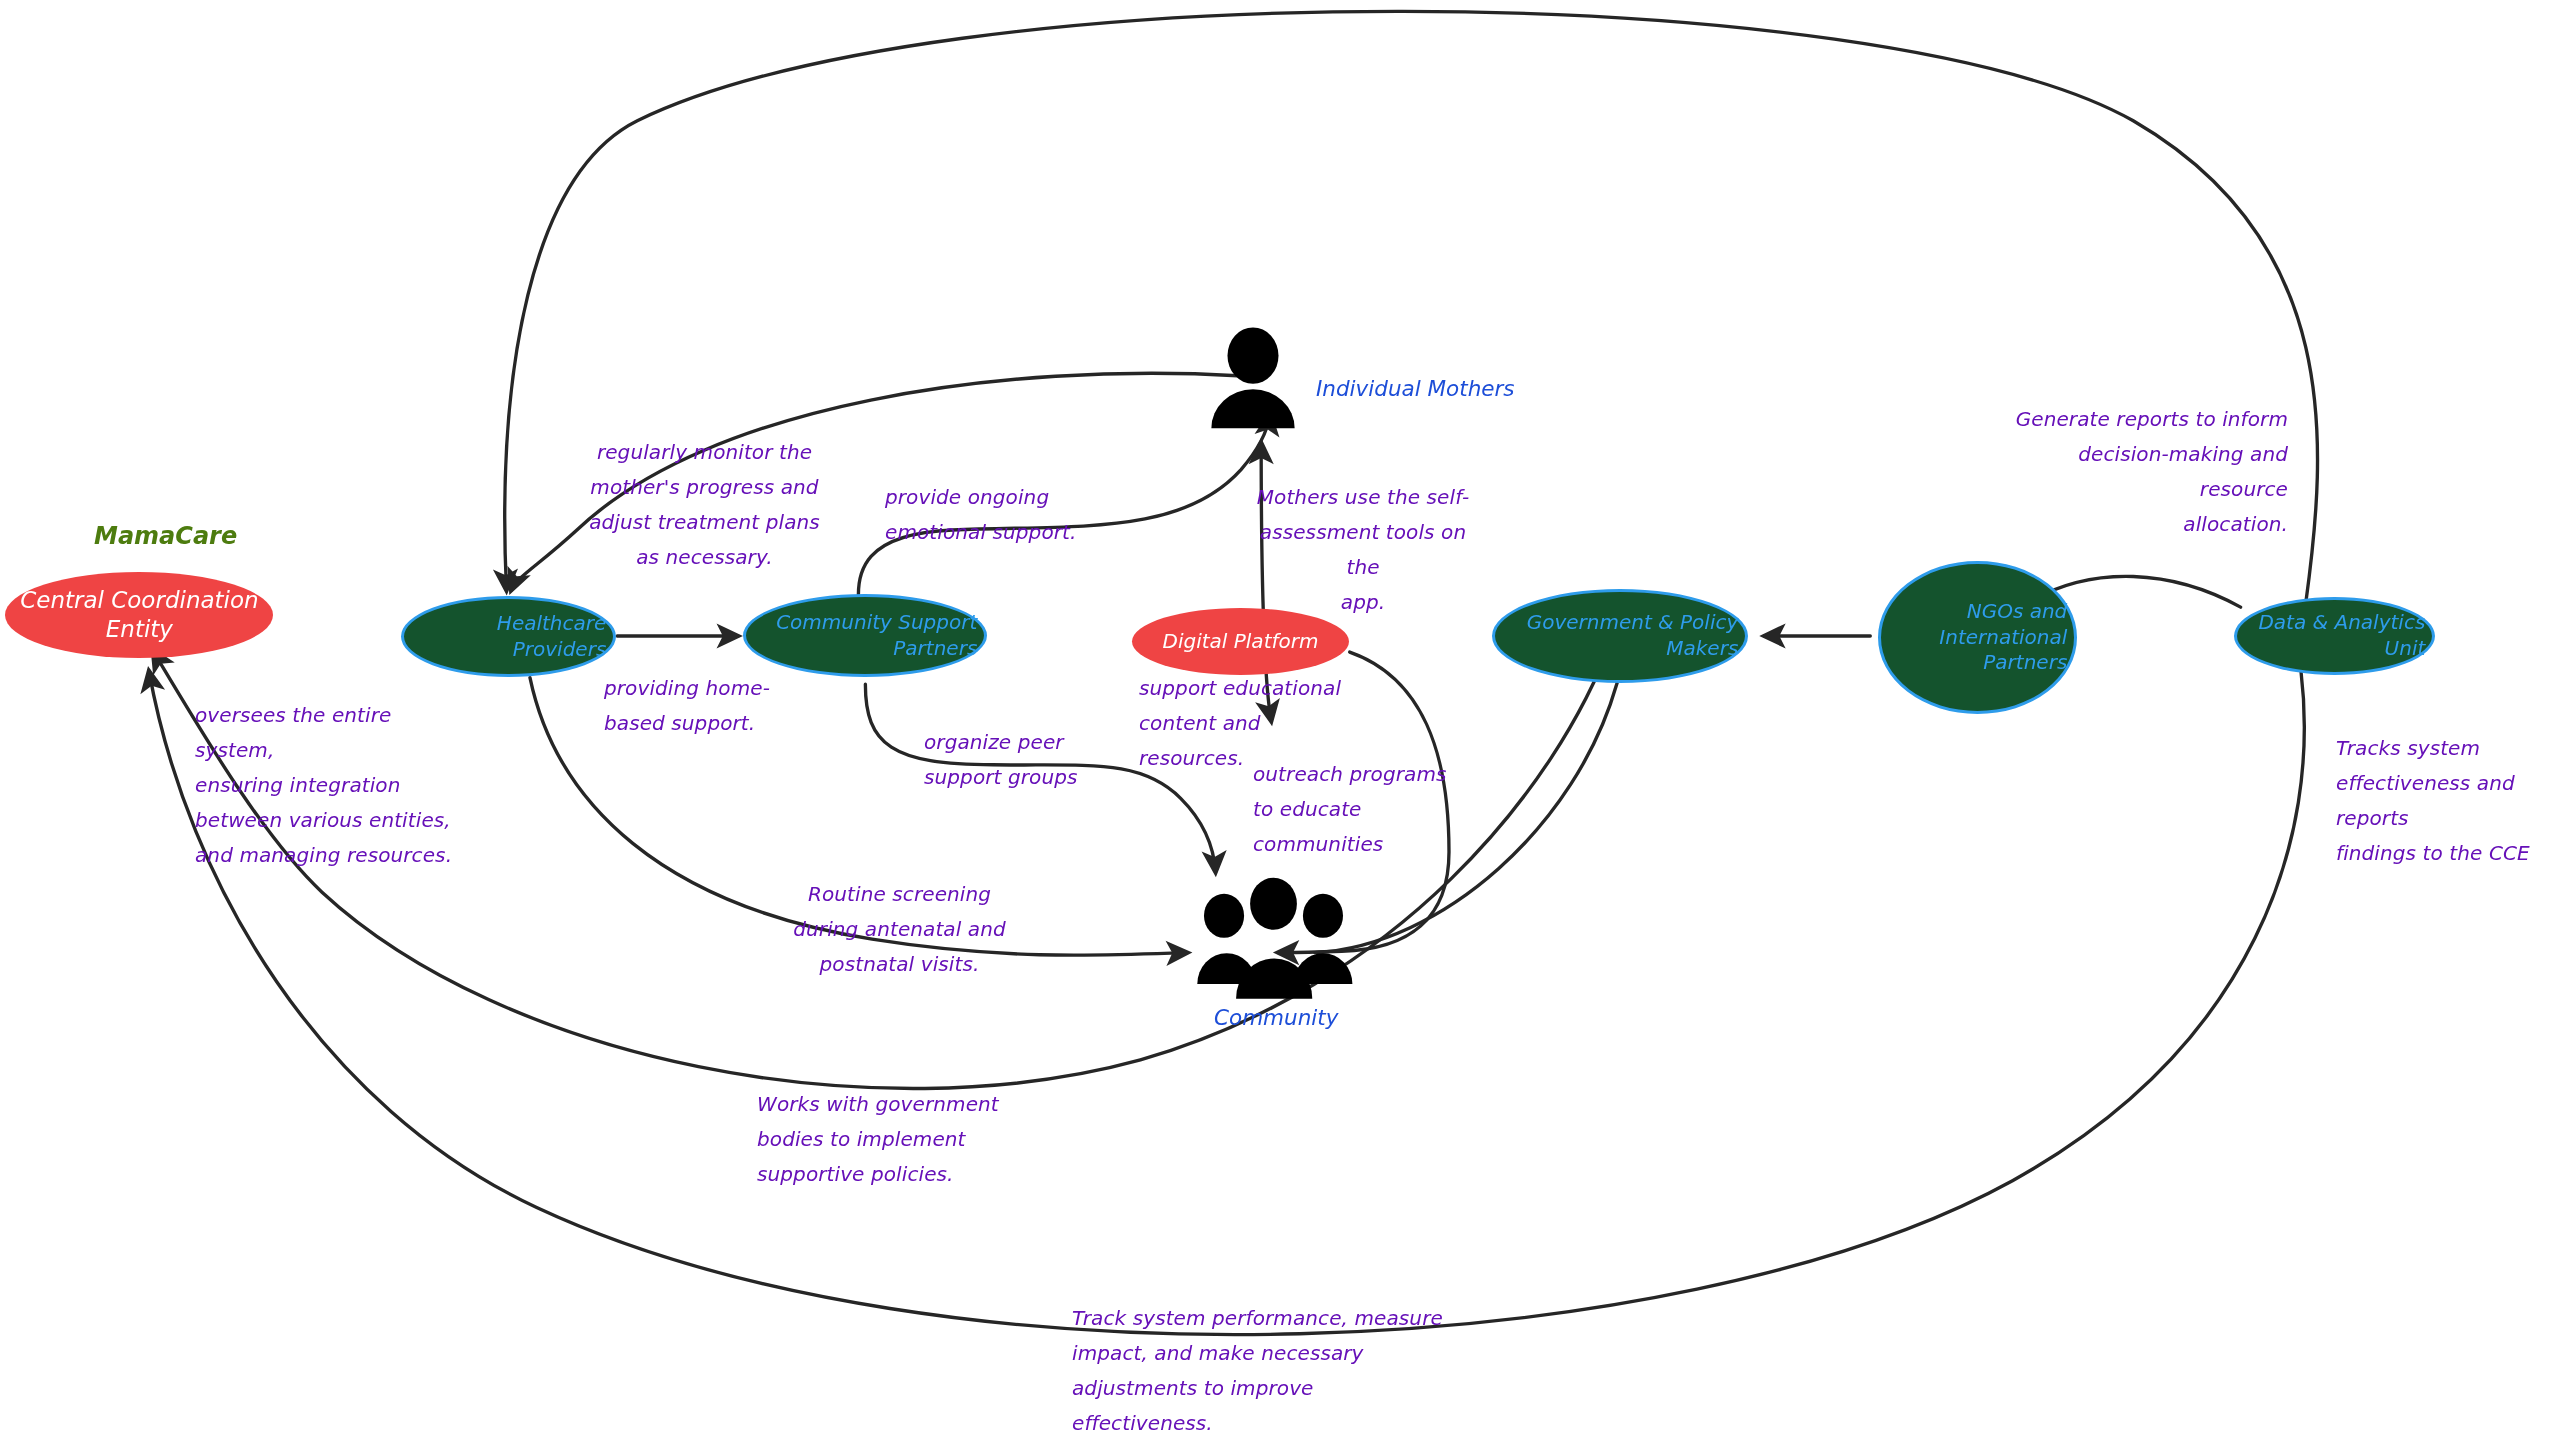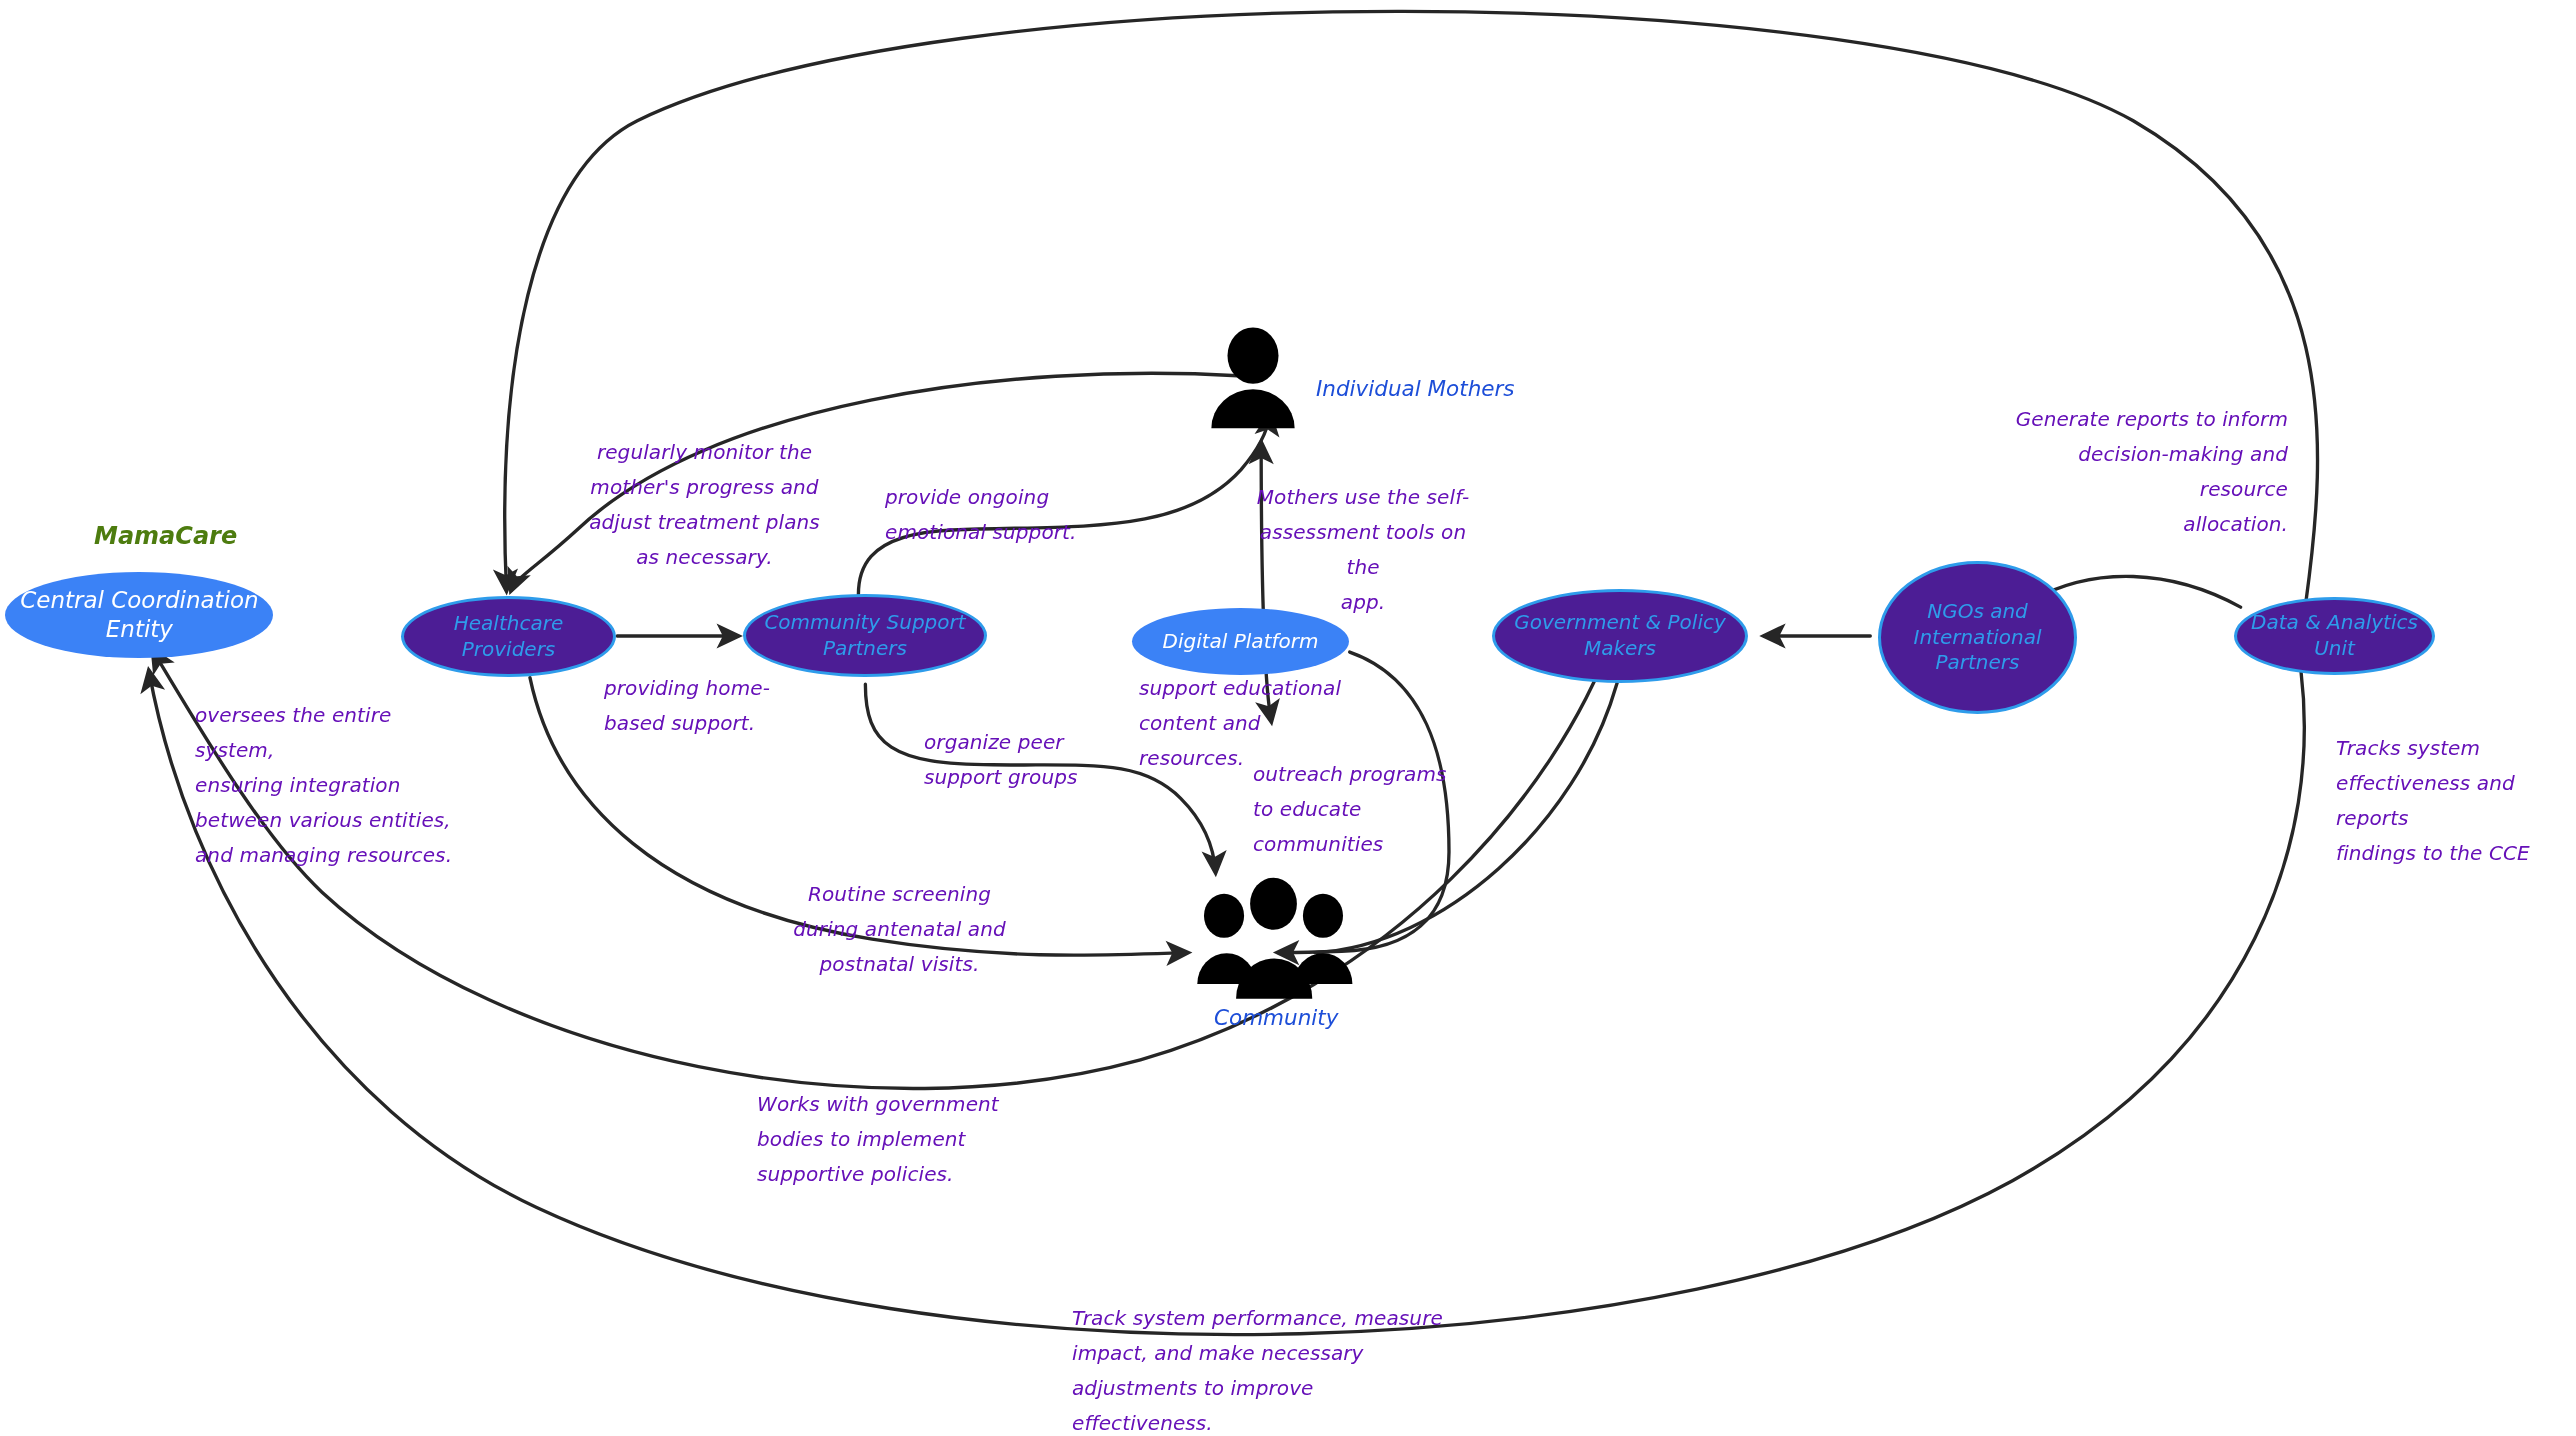--- a/index.html
+++ b/index.html
@@ -60,28 +60,29 @@
     align-items: center;
     justify-content: center;
     border-radius: 50%;
     box-sizing: border-box;
     text-align: center;
     font-family: "DejaVu Sans", sans-serif;
     font-style: italic;
     line-height: 1.28;
   }
   .node.filled {
-    background: #3b82f6;
+    background: #ef4444;
     border: 0;
     color: #ffffff;
   }
   .node.outline {
-    background: #4c1d95;
+    background: #14532d;
     border: 3.4px solid #2e9ceb;
     color: #2e9ceb;
+    text-align: right;
   }
   .node span { display: block; padding: 0 6.7px; }
 
   
   .person-icon { position: absolute; }
   .group-icon  { position: absolute; }
 </style>
 </head>
 <body>
 

